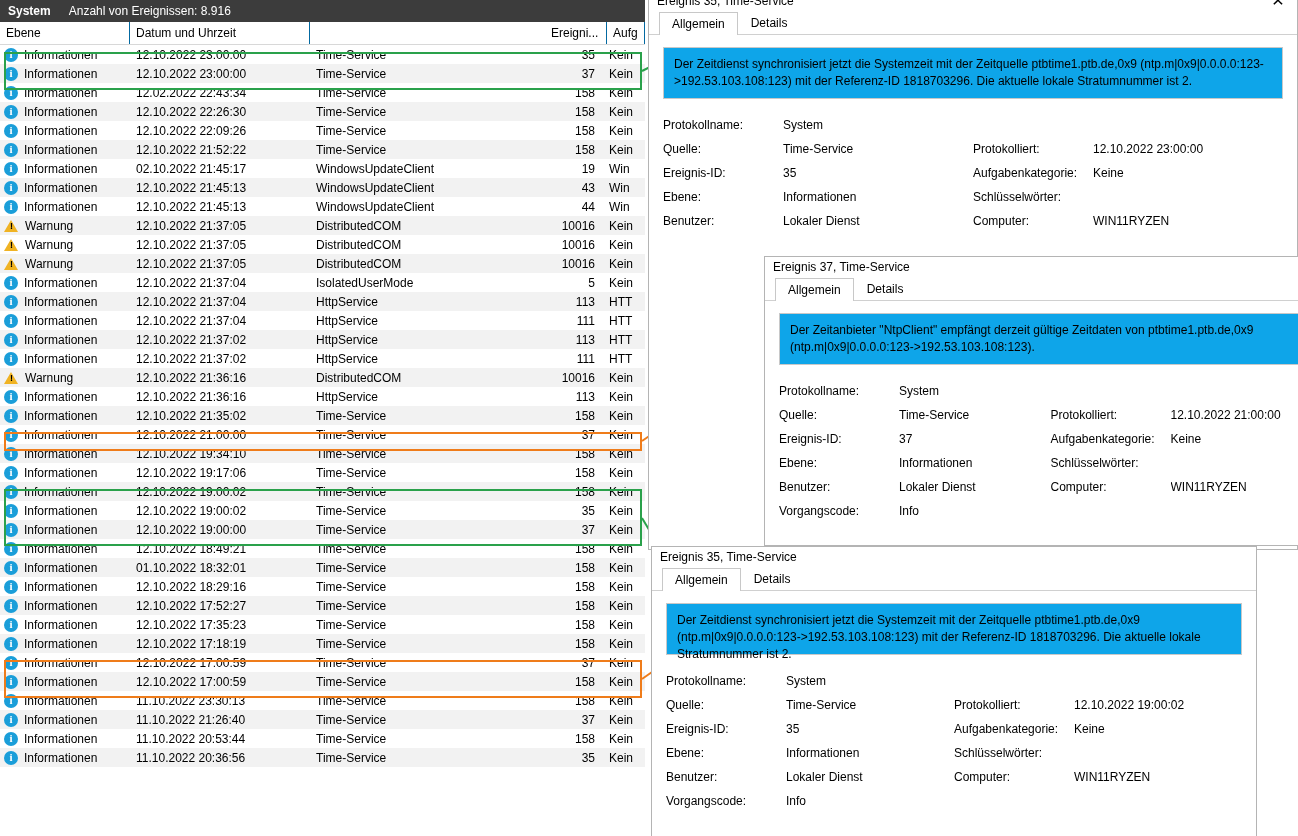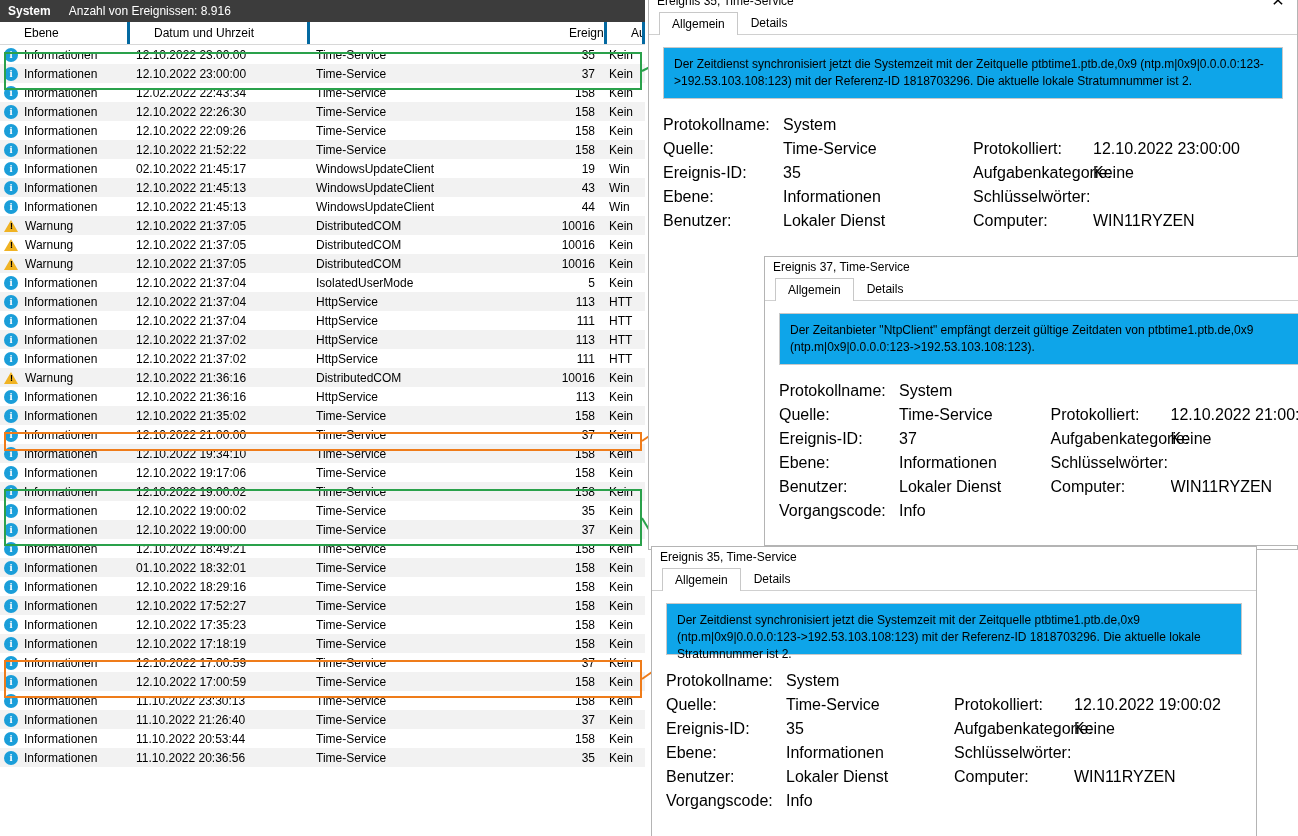--- a/index.html
+++ b/index.html
@@ -41,24 +41,24 @@
 
   #col-header {
     display: flex;
     height: 22px;
     align-items: stretch;
     background: #ffffff;
     border-bottom: 1px solid #d8d8d8;
     font-size: 12px;
   }
   #col-header .col {
-    border-right: 3px solid #0369a1;
+    border-right: 1px solid #0369a1;
     display: flex;
     align-items: center;
-    padding-left: 24px;
+    padding-left: 6px;
     box-sizing: border-box;
     color: #000;
     overflow: hidden;
     white-space: nowrap;
   }
   .c-ebene  { width: 130px; }
   .c-datum  { width: 180px; text-align: center; }
   .c-quelle { width: 235px; margin-top: 43px; }
   .c-eid    { width: 62px; }
   .c-aufg   { width: 38px; }
@@ -198,21 +198,21 @@
     line-height: 17px;
     box-sizing: border-box;
   }
   .fields {
     margin: 14px 0 0 0;
     padding: 0 14px;
     box-sizing: border-box;
   }
   .frow {
     display: flex;
-    font-size: 16px;
+    font-size: 12px;
     line-height: 24px;
   }
   .fcol { display: flex; flex: 1 1 50%; min-width: 0; }
   .flabel { width: 120px; flex: 0 0 120px; }
   .fvalue { flex: 1 1 auto; overflow: hidden; white-space: nowrap; }
 
   
   #win35a { left: 648px; top: -10px; width: 650px; height: 560px; }
   #win37  { left: 764px; top: 256px; width: 573px; height: 290px; }
   #win35b { left: 651px; top: 546px; width: 606px; height: 300px; }

